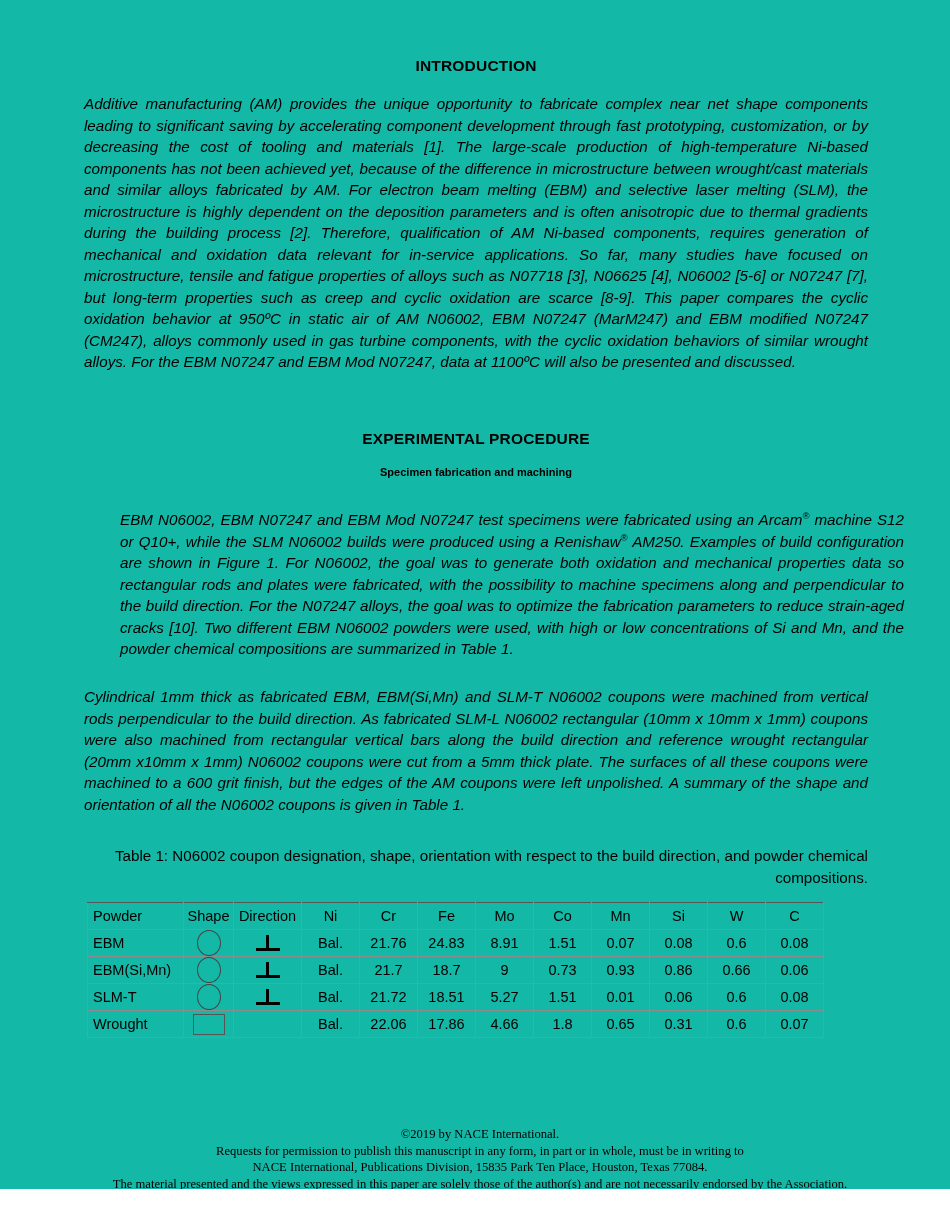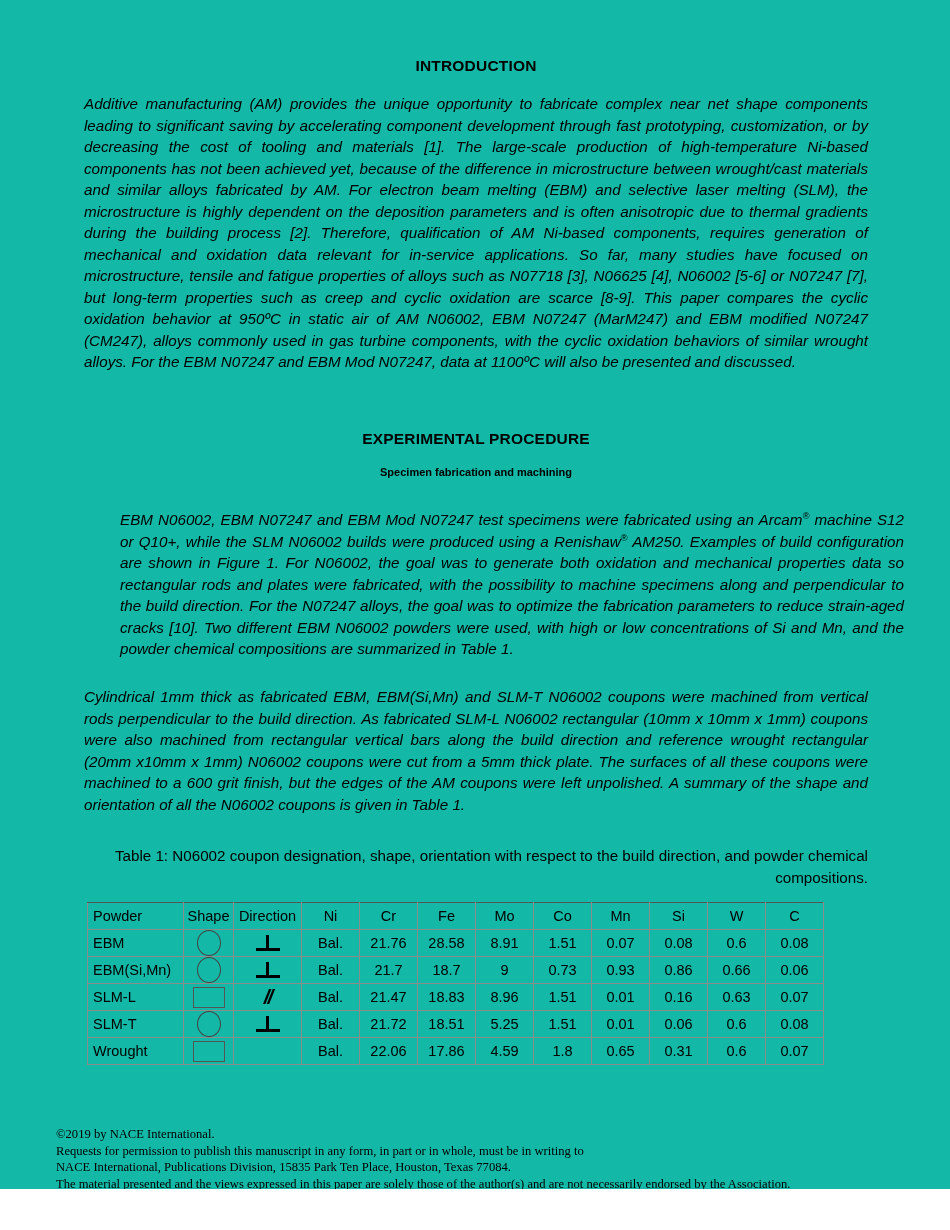--- a/index.html
+++ b/index.html
@@ -145,27 +145,28 @@
     font-weight: bold;
     font-style: italic;
     line-height: 20px;
     vertical-align: middle;
     letter-spacing: -2px;
   }
 
   
   .footer {
     position: absolute;
-    left: 56px;
+    left: 80px;
     top: 1126px;
     width: 800px;
     font-family: "Liberation Serif", serif;
     font-size: 12.6px;
     line-height: 16.5px;
     color: #000000;
+    text-align: center;
   }
   .footer div { white-space: nowrap; }
   .page-number {
     position: absolute;
     left: 0;
     top: 1186px;
     width: 950px;
     text-align: center;
     font-family: "Liberation Serif", serif;
     font-size: 15px;
@@ -225,21 +226,21 @@
           </tr>
         </thead>
         <tbody>
 
           <tr>
             <td class="left">EBM</td>
             <td><span class="shape-circle"></span></td>
             <td><span class="dir-perp"></span></td>
             <td>Bal.</td>
             <td>21.76</td>
-            <td>28.58</td>
+            <td>24.83</td>
             <td>8.91</td>
             <td>1.51</td>
             <td>0.07</td>
             <td>0.08</td>
             <td>0.6</td>
             <td>0.08</td>
           </tr>
 
           <tr>
             <td class="left">EBM(Si,Mn)</td>
@@ -249,58 +250,44 @@
             <td>21.7</td>
             <td>18.7</td>
             <td>9</td>
             <td>0.73</td>
             <td>0.93</td>
             <td>0.86</td>
             <td>0.66</td>
             <td>0.06</td>
           </tr>
 
-          <tr>
-            <td class="left">SLM-L</td>
-            <td><span class="shape-rect"></span></td>
-            <td><span class="dir-par">//</span></td>
-            <td>Bal.</td>
-            <td>21.47</td>
-            <td>18.83</td>
-            <td>8.96</td>
-            <td>1.51</td>
-            <td>0.01</td>
-            <td>0.16</td>
-            <td>0.63</td>
-            <td>0.07</td>
-          </tr>
 
           <tr>
             <td class="left">SLM-T</td>
             <td><span class="shape-circle"></span></td>
             <td><span class="dir-perp"></span></td>
             <td>Bal.</td>
             <td>21.72</td>
             <td>18.51</td>
-            <td>5.25</td>
+            <td>5.27</td>
             <td>1.51</td>
             <td>0.01</td>
             <td>0.06</td>
             <td>0.6</td>
             <td>0.08</td>
           </tr>
 
           <tr>
             <td class="left">Wrought</td>
             <td><span class="shape-rect"></span></td>
             <td></td>
             <td>Bal.</td>
             <td>22.06</td>
             <td>17.86</td>
-            <td>4.59</td>
+            <td>4.66</td>
             <td>1.8</td>
             <td>0.65</td>
             <td>0.31</td>
             <td>0.6</td>
             <td>0.07</td>
           </tr>
         </tbody>
       </table>
     </div>
 

